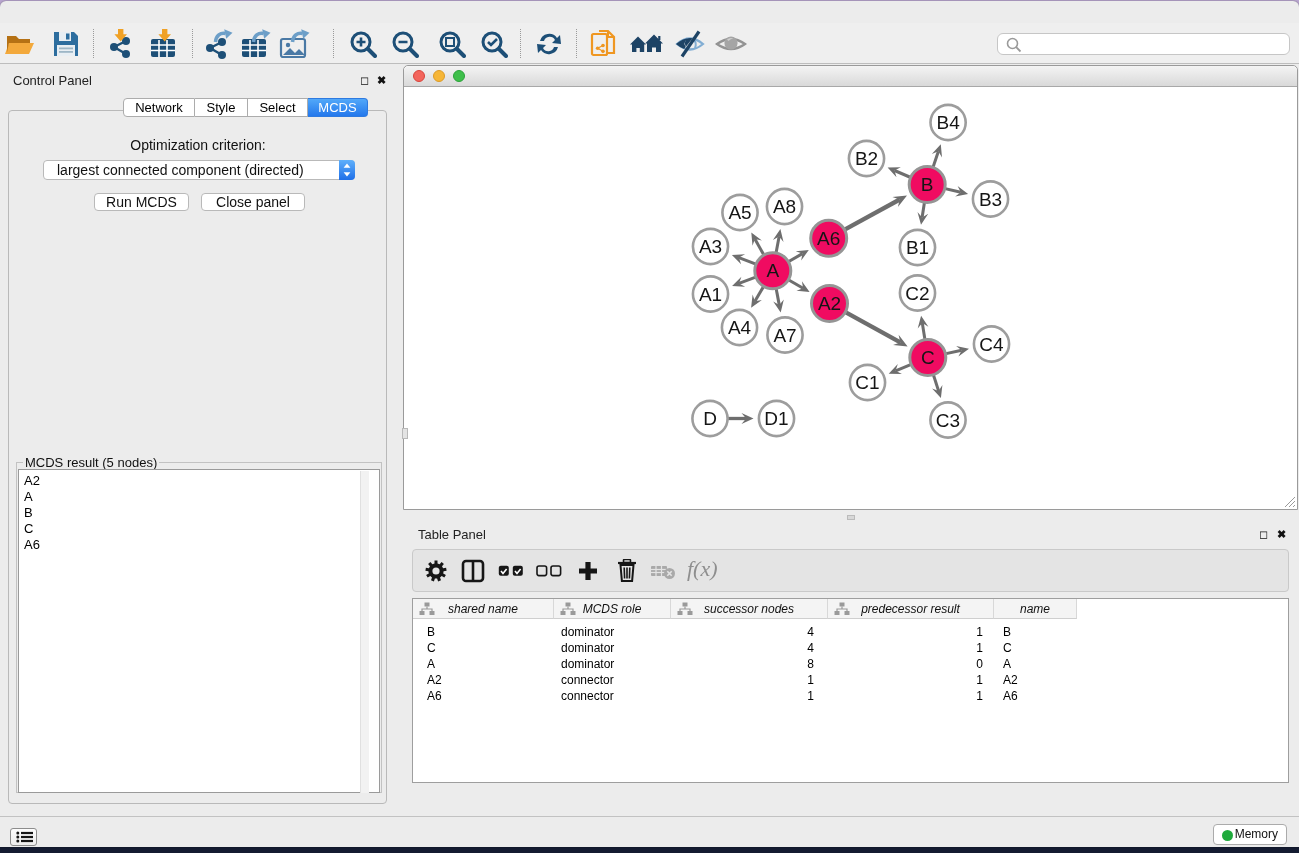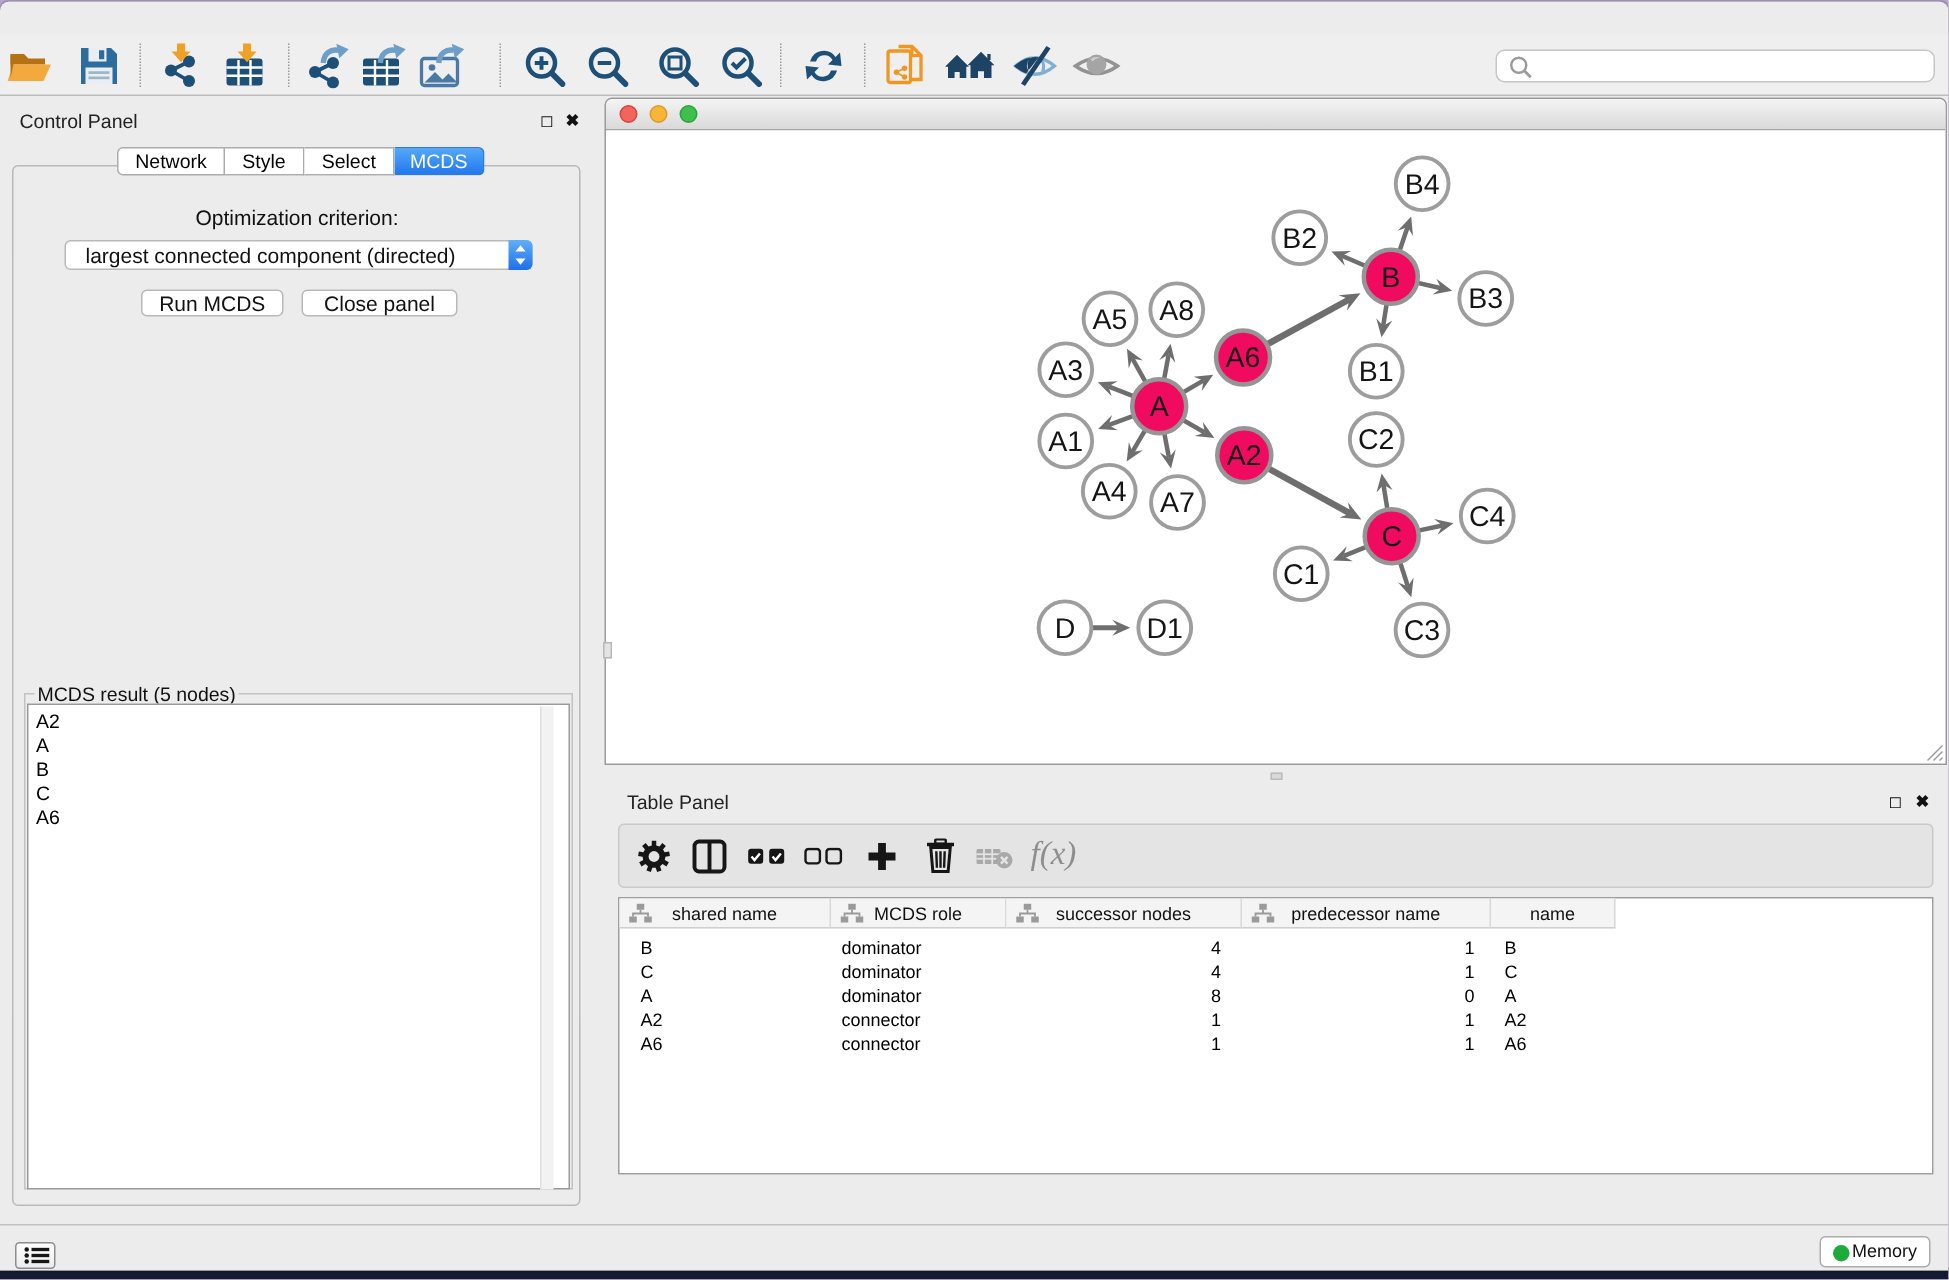--- a/index.html
+++ b/index.html
@@ -67,21 +67,21 @@
 #gtitle .t { position:absolute; left:0; right:0; top:4px; text-align:center; font-size:13px; color:#333; }
 
 #tp { position:absolute; left:403px; top:457px; width:896px; height:294px; }
 #tp .hdr { position:absolute; left:15px; top:5px; font-size:13px; color:#222; }
 #tptools { position:absolute; left:9px; top:27px; width:877px; height:43px;
   background:#e4e4e4; border:1px solid #c9c9c9; border-radius:4px; }
 #tbl { position:absolute; left:9px; top:76px; width:877px; height:185px;
   background:#fff; border:1px solid #9e9e9e; }
 #tbl .th { position:absolute; top:0; height:20px; background:#f4f4f4;
   border-right:1px solid #d8d8d8; border-bottom:1px solid #cfcfcf; font-size:12px; color:#111; }
-#tbl .th span { position:absolute; left:0; right:0; top:3px; text-align:center; }
+#tbl .th span { position:absolute; left:0; right:0; top:3px; text-align:center;font-style:italic; }
 .cell { position:absolute; font-size:12px; color:#000; height:16px; line-height:16px; }
 
 #btabs { position:absolute; left:266px; top:270px; height:20px; display:flex; }
 .btab { height:20px; line-height:19px; font-size:13px; text-align:center;
   background:#fff; border:1px solid #ababab; border-left:none; color:#000; }
 .btab.first { border-left:1px solid #ababab; border-radius:4px 0 0 4px; }
 .btab.last { border-radius:0 4px 4px 0; }
 .btab.sel { background:linear-gradient(#55aaf9,#2376ec); color:#fff; border-color:#2e7ae0; }
 
 #status { position:absolute; left:0; top:815px; width:1299px; height:31px;
@@ -274,21 +274,21 @@
 </div>
 
 <div id="content">
 
   <div id="cp">
     <div class="hdr">Control Panel</div>
     <div class="panebtns" style="left:360px;">◻</div>
     <div class="panebtns" style="left:377px;font-weight:bold;">✖</div>
     <div id="cpbox"></div>
     <div class="tabrow" style="left:78px;">
-      <div class="tab first" style="width:72px;">Network</div>
+      <div class="tab first" style="width:72px;margin-left:45px;">Network</div>
       <div class="tab" style="width:53px;">Style</div>
       <div class="tab" style="width:60px;">Select</div>
       <div class="tab sel last" style="width:60px;">MCDS</div>
     </div>
     <div id="optlabel">Optimization criterion:</div>
     <div id="combo">largest connected component (directed)
       <div class="cap"><svg width="16" height="20" viewBox="0 0 16 20">
               <path d="M8 3.5 l3.4 4.2 h-6.8 z" fill="#fff"></path>
               <path d="M8 16.5 l3.4 -4.2 h-6.8 z" fill="#fff"></path>
             </svg></div>
@@ -512,21 +512,21 @@
                 <rect x="5.5" y="0.5" width="5" height="4"></rect>
                 <rect x="0.5" y="9" width="5" height="4"></rect>
                 <rect x="10.5" y="9" width="5" height="4"></rect>
               </g>
               <g stroke="#9a9a9a" stroke-width="1.2" fill="none">
                 <path d="M8 4.5 v2.5 M3 9 v-2 h10 v2"></path>
               </g>
             </svg>
           </div>
       <div class="th" style="left:415px;width:166px;">
-            <span>predecessor name</span>
+            <span>predecessor result</span>
             <svg width="16" height="14" viewBox="0 0 16 14" style="position:absolute;left:6px;top:3px;">
               <g fill="#9a9a9a">
                 <rect x="5.5" y="0.5" width="5" height="4"></rect>
                 <rect x="0.5" y="9" width="5" height="4"></rect>
                 <rect x="10.5" y="9" width="5" height="4"></rect>
               </g>
               <g stroke="#9a9a9a" stroke-width="1.2" fill="none">
                 <path d="M8 4.5 v2.5 M3 9 v-2 h10 v2"></path>
               </g>
             </svg>

